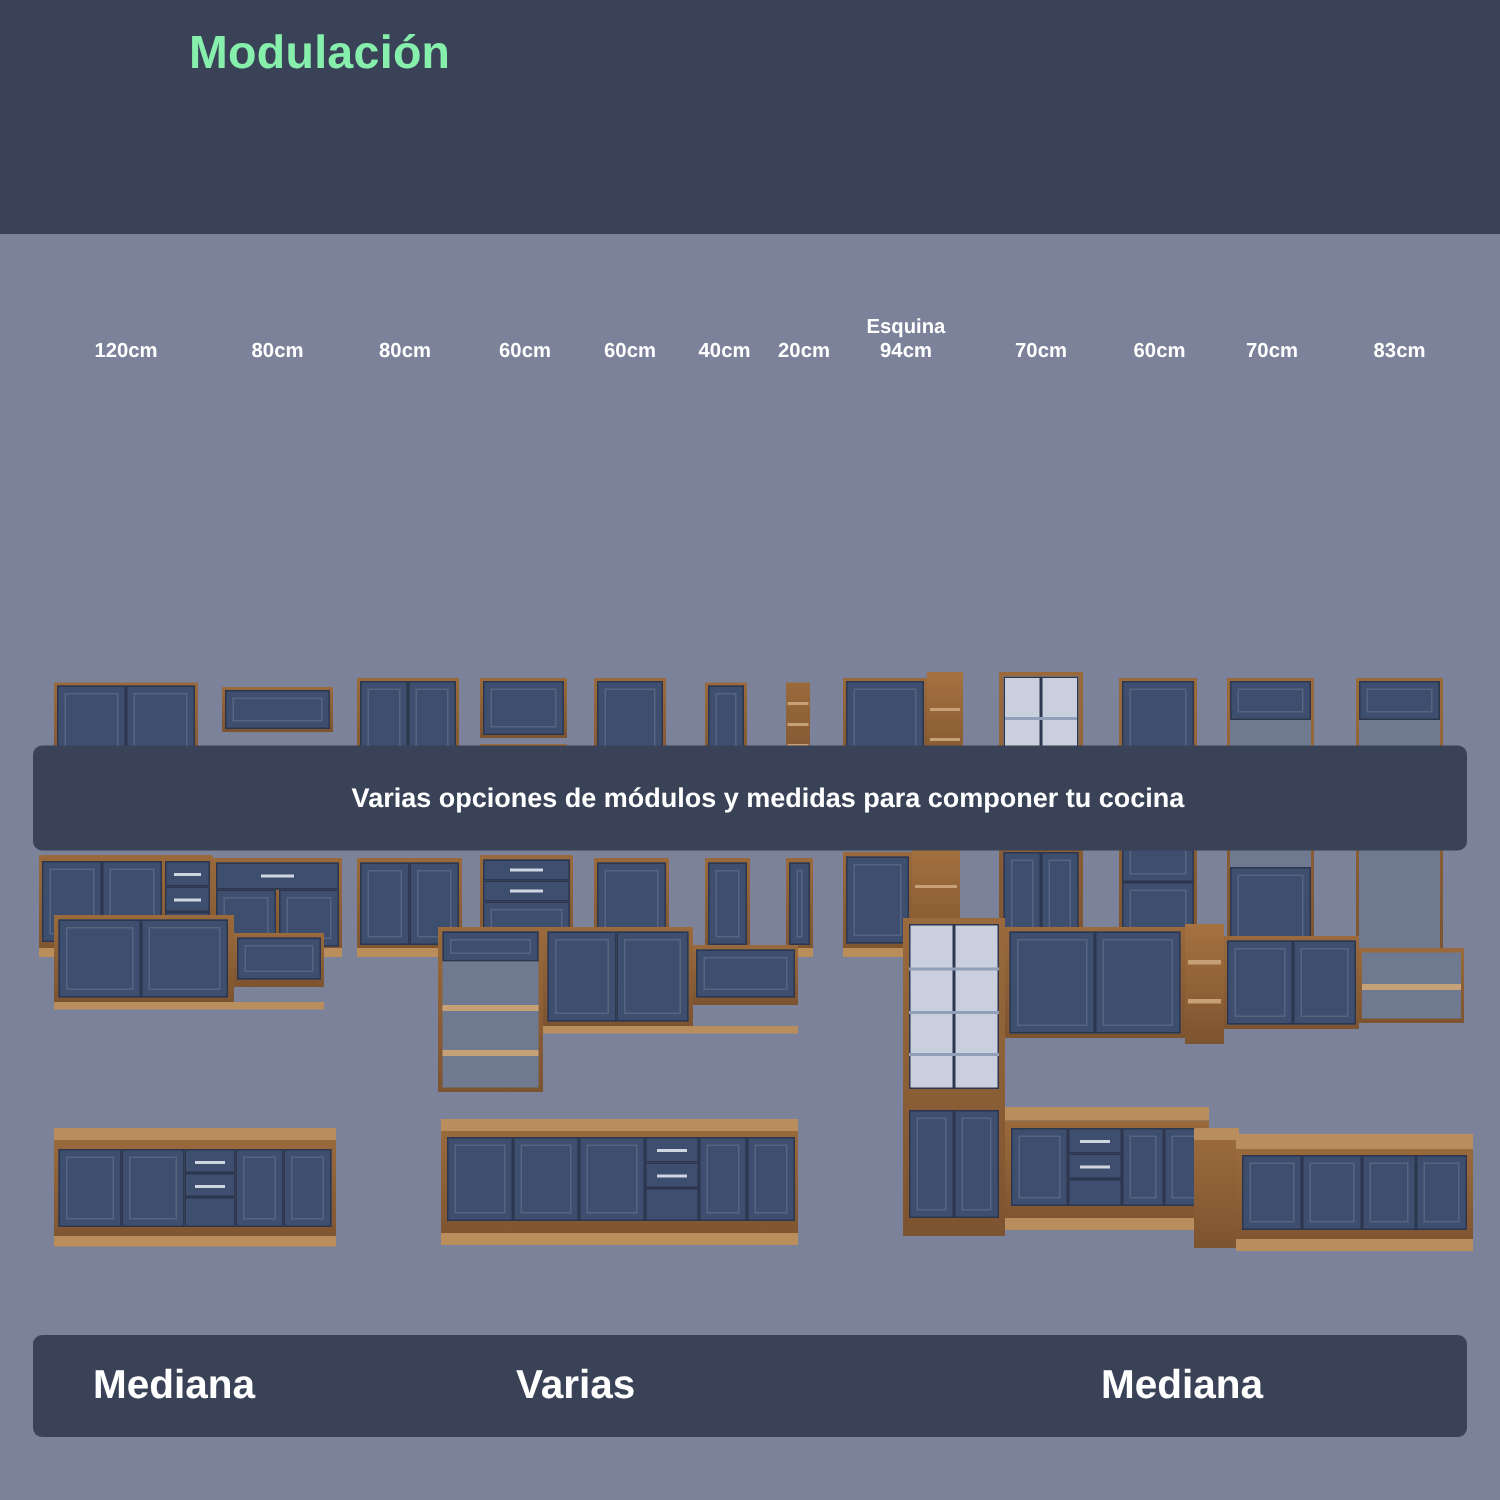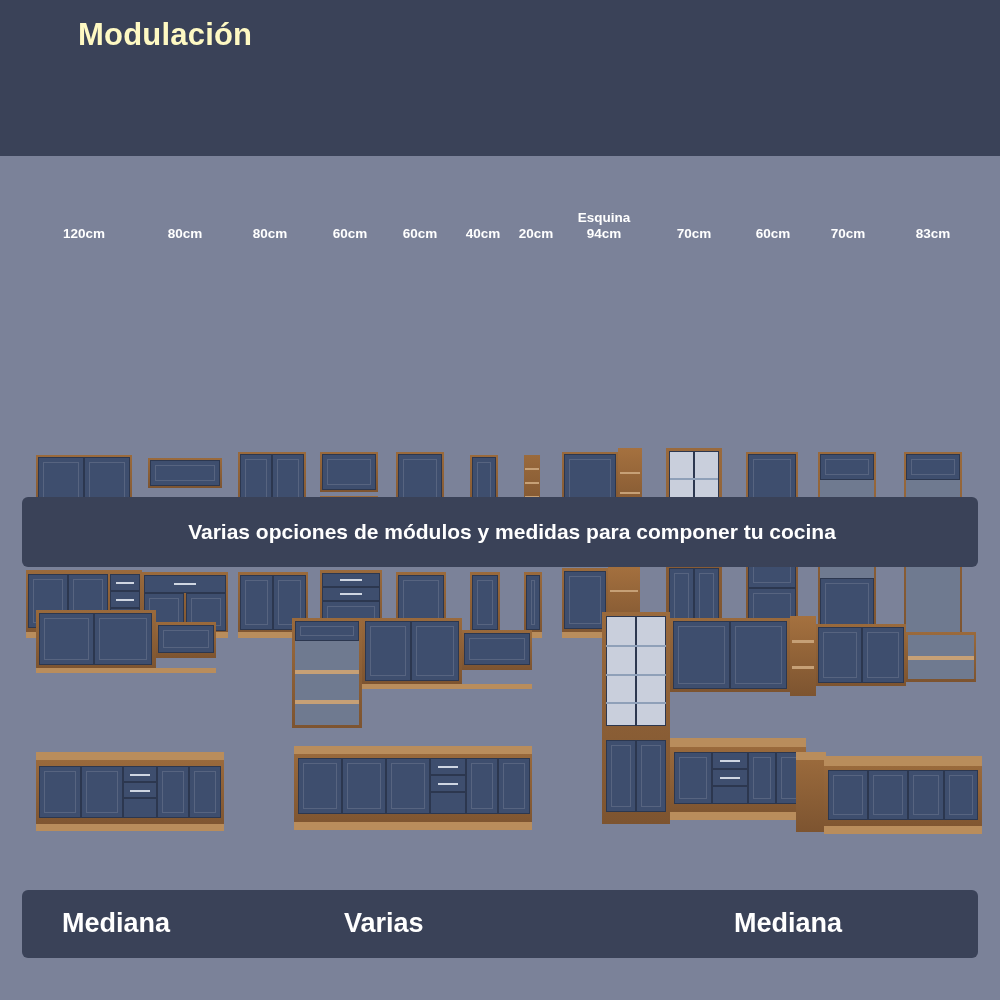--- a/index.html
+++ b/index.html
@@ -22,25 +22,26 @@
   .header {
     position: absolute;
     left: 0; top: 0;
     width: 1000px;
     height: 156px;
     background: #3a4258;
     box-sizing: border-box;
     padding: 18px 0 0 78px;
   }
   .header .sub {
-    color: #fef9c3;
+    color: #86efac;
     font-size: 31px;
     font-weight: bold;
     letter-spacing: 0.2px;
     line-height: 1.1;
+    margin-left: 48px;
   }
   .header .title {
     color: #ffffff;
     font-size: 63px;
     font-weight: bold;
     letter-spacing: 1px;
     line-height: 1.15;
     margin-top: 2px;
   }
 
@@ -120,21 +121,21 @@
     width: 956px;
     height: 70px;
     background: #3a4258;
     border-radius: 6px;
     display: flex;
     align-items: center;
     justify-content: center;
   }
   .banner span {
     color: #ffffff;
-    font-size: 21px;
+    font-size: 18px;
     font-weight: bold;
     margin-left: 24px;
   }
 
   
   .compositions {
     position: absolute;
     left: 0;
     top: 590px;
     width: 1000px;

